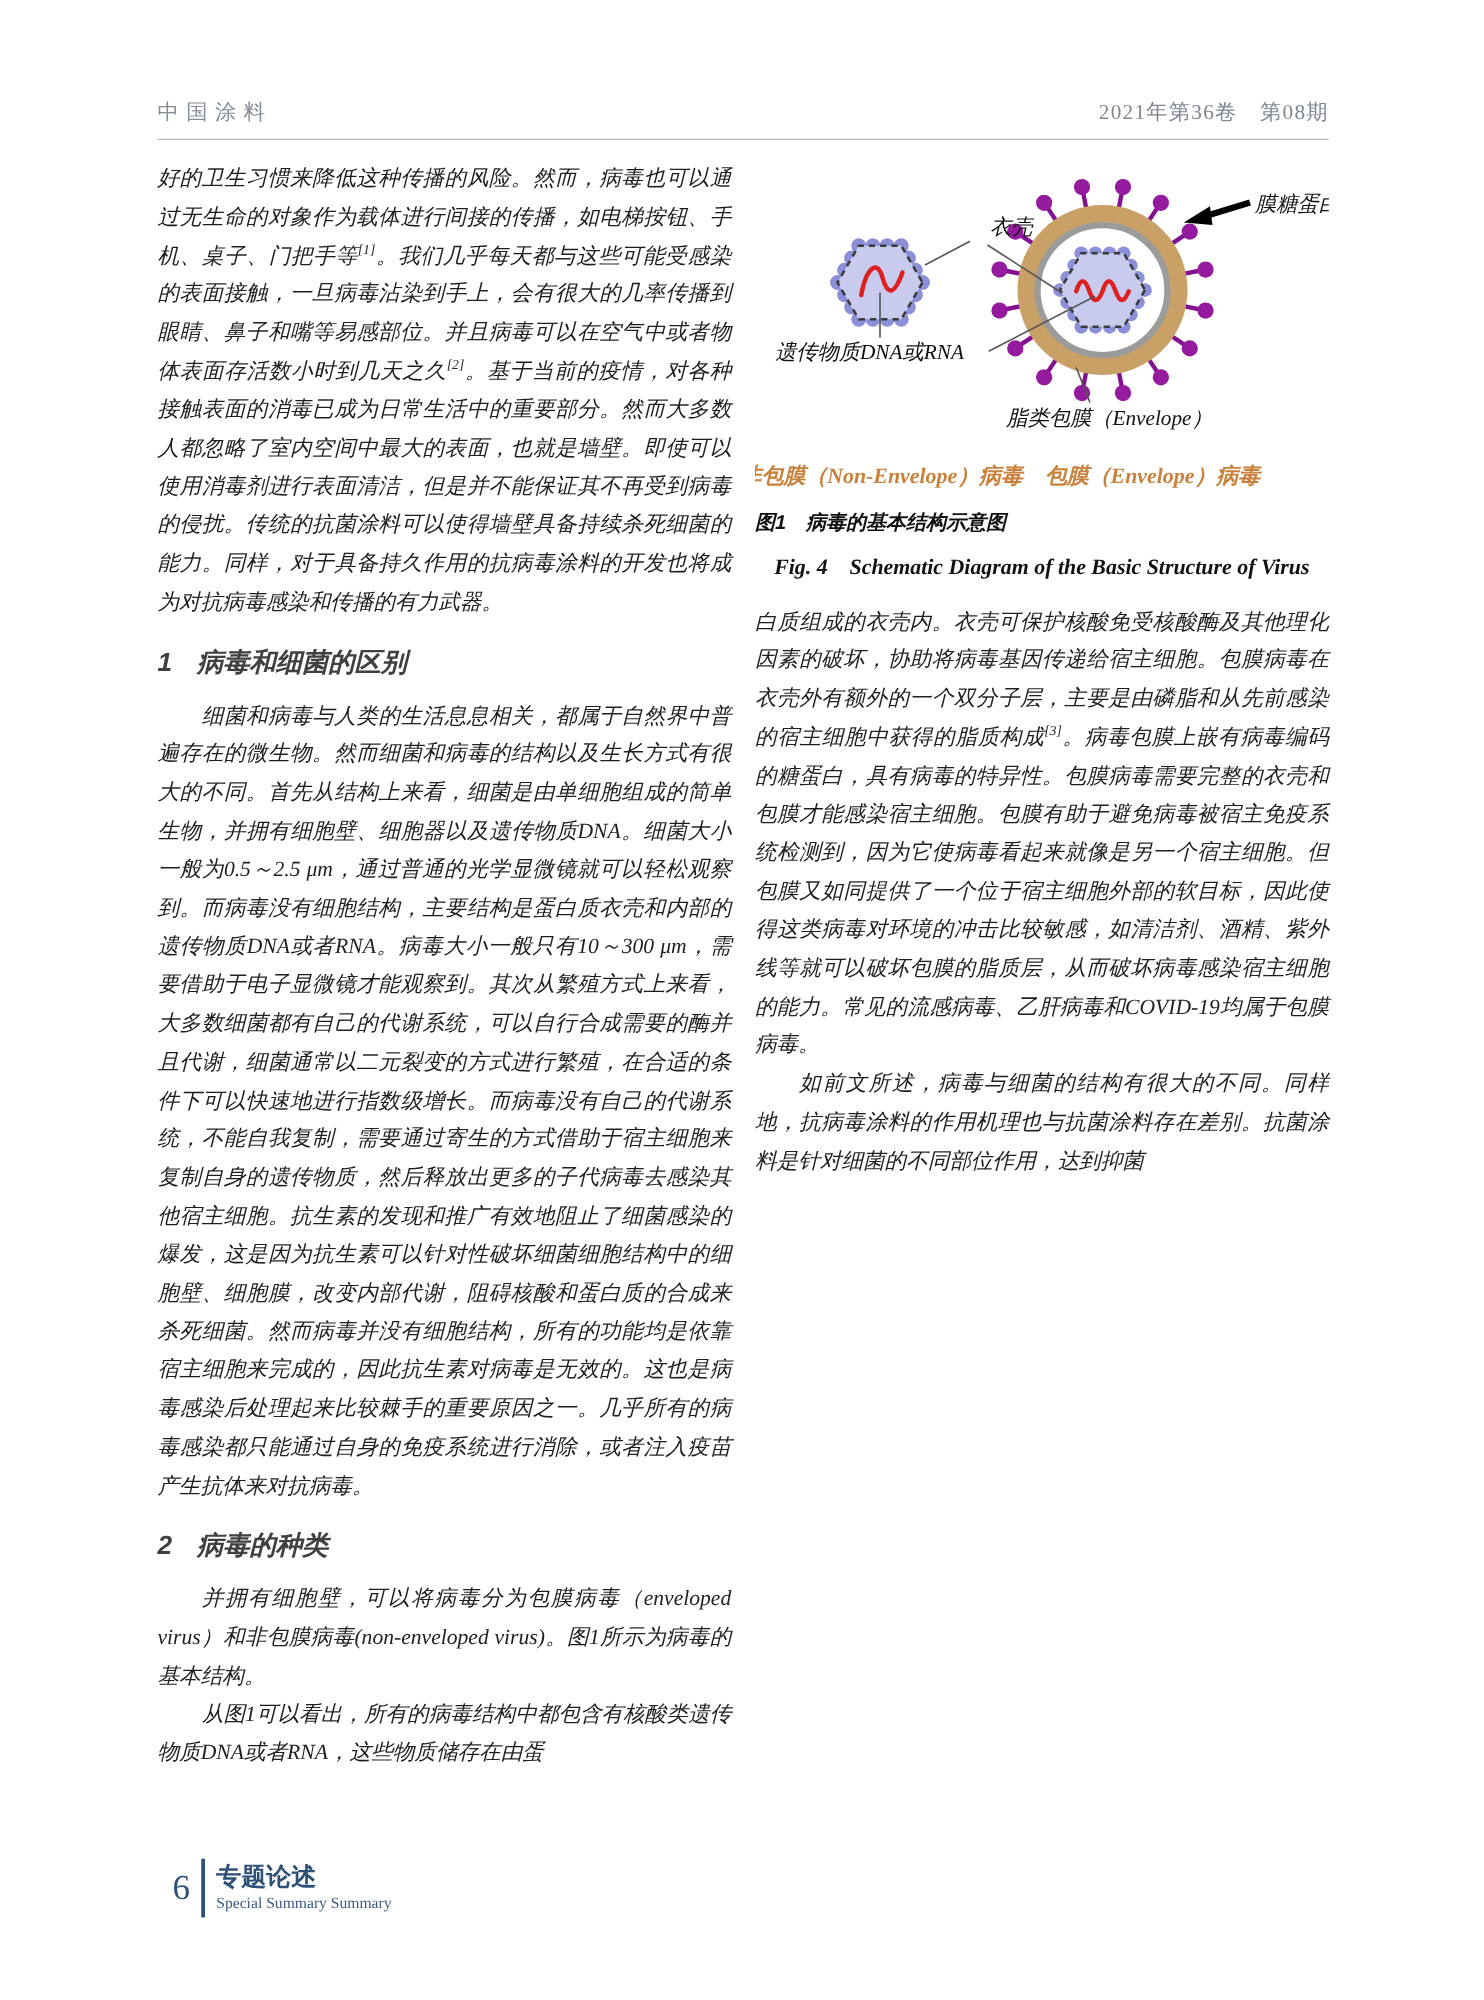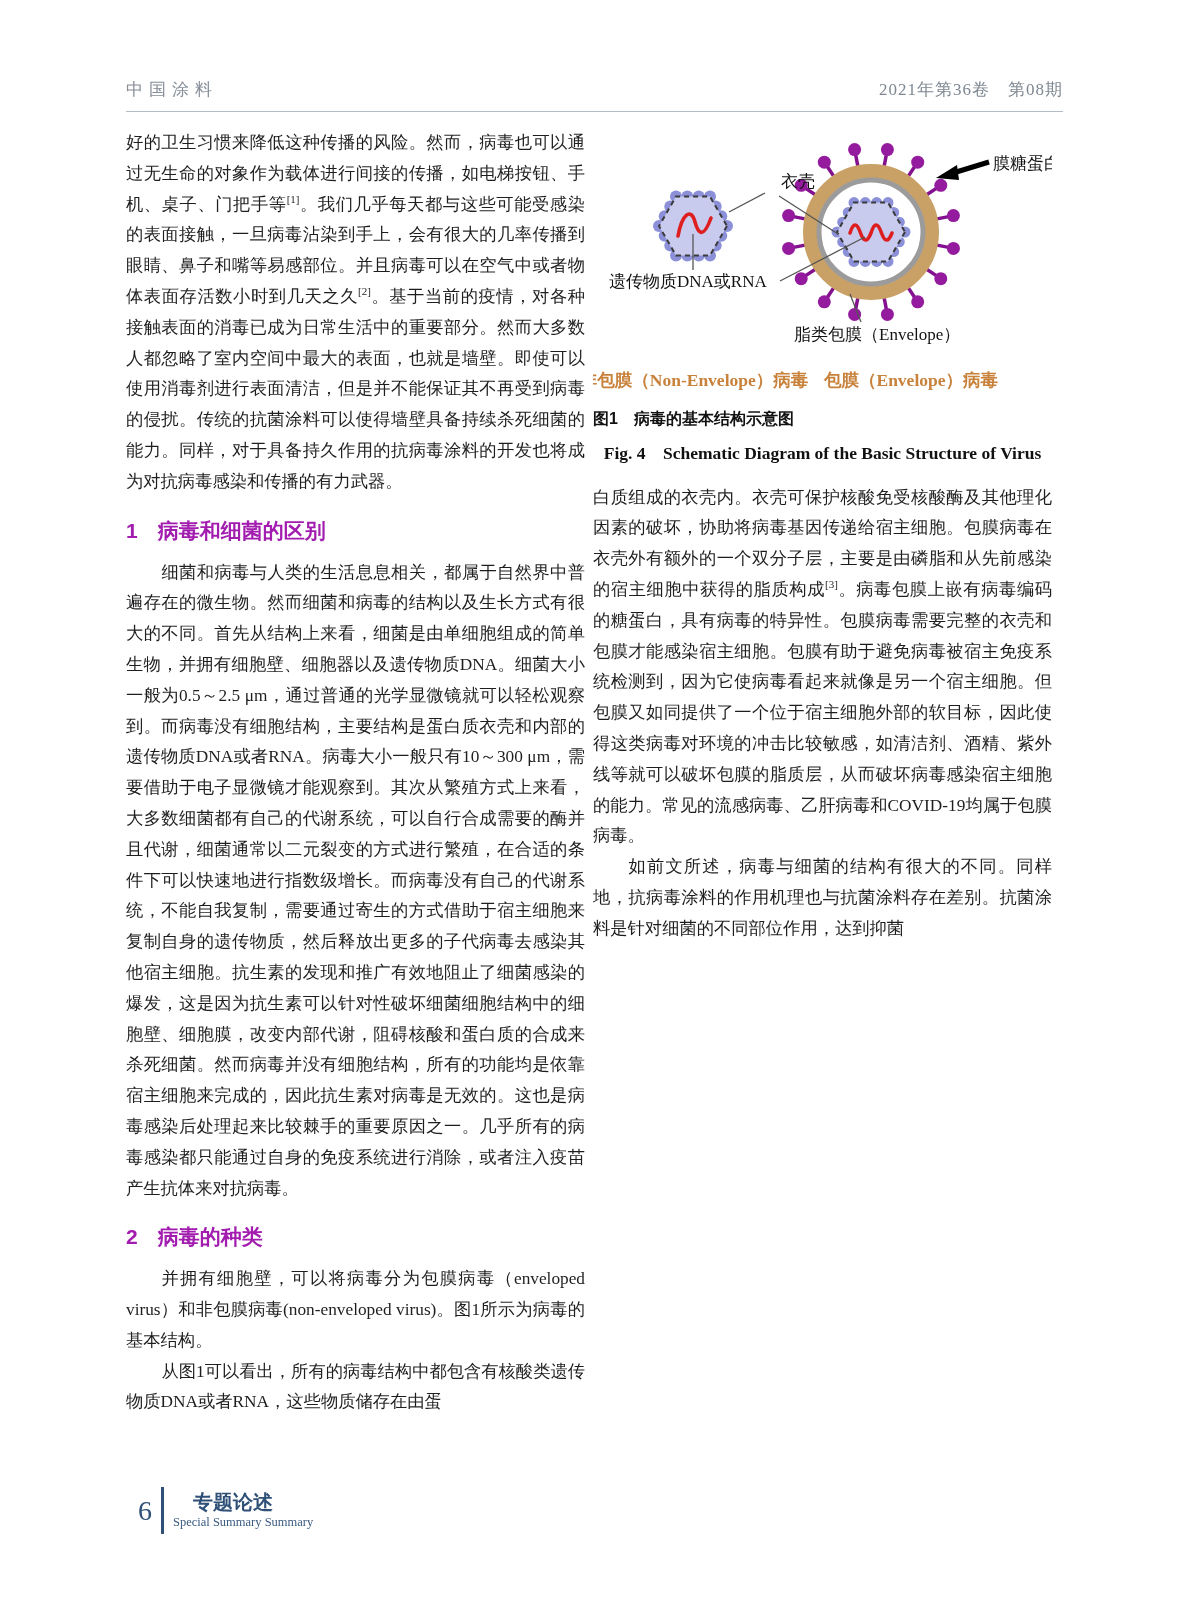--- a/index.html
+++ b/index.html
@@ -14,29 +14,29 @@
     font-size:17px;color:#858d97;
   }
   .journal-name{letter-spacing:6px;}
   .issue-info{letter-spacing:1px;color:#7e8791;}
   .header-rule{
     position:absolute;top:111px;left:126px;width:937px;height:0;
     border-top:1.5px solid #b6bcc3;
   }
   .columns{
     position:absolute;top:128px;left:126px;width:937px;
-    display:flex;gap:8px;
+    display:flex;gap:19px;font-style:italic;
   }
   .col{width:459px;text-align:justify;font-size:17.3px;line-height:30.8px;}
   .col p{margin:0;}
   .col p.indent{text-indent:2.05em;}
   sup{font-size:11px;line-height:0;}
   h2.sec{
     font-family:"Liberation Sans","DejaVu Sans",sans-serif;
-    font-size:21px;font-weight:bold;color:#a21caf;
+    font-size:21px;font-weight:bold;color:#404040;
     margin:18px 0 12px 0;line-height:30px;text-align:left;
   }
   h2.sec .num{margin-right:0.95em;}
   .fig{margin:2px 0 14px 0;}
   .fig svg{display:block;}
   .figcap-zh{
     font-family:"Liberation Sans","DejaVu Sans",sans-serif;
     font-weight:bold;font-size:16px;text-align:left;margin-top:8px;color:#111;
   }
   .figcap-en{
@@ -44,21 +44,21 @@
     font-weight:bold;font-size:17.5px;text-align:center;margin-top:3px;color:#111;
   }
   .footer{
     position:absolute;left:138px;top:1487px;
     display:flex;align-items:center;color:#2f5178;
   }
   .footer .pagenum{font-size:28px;line-height:1;margin-right:9px;font-family:"Liberation Serif",serif;}
   .footer .bar{width:3px;height:47px;background:#2f5178;margin-right:9px;}
   .footer .sec-zh{
     font-family:"Liberation Sans","DejaVu Sans",sans-serif;
-    font-weight:bold;font-size:20px;line-height:1.15;margin-left:20px;
+    font-weight:bold;font-size:20px;line-height:1.15;
   }
   .footer .sec-en{font-size:12.5px;line-height:1.3;color:#3a5a80;}
   svg text{font-family:"Liberation Serif","DejaVu Serif",serif;}
   .fig-label{font-size:17px;fill:#111;}
   .fig-label-orange{font-size:17.5px;fill:#c8823c;font-weight:bold;}
 </style>
 </head>
 <body>
 
 <div class="header">

